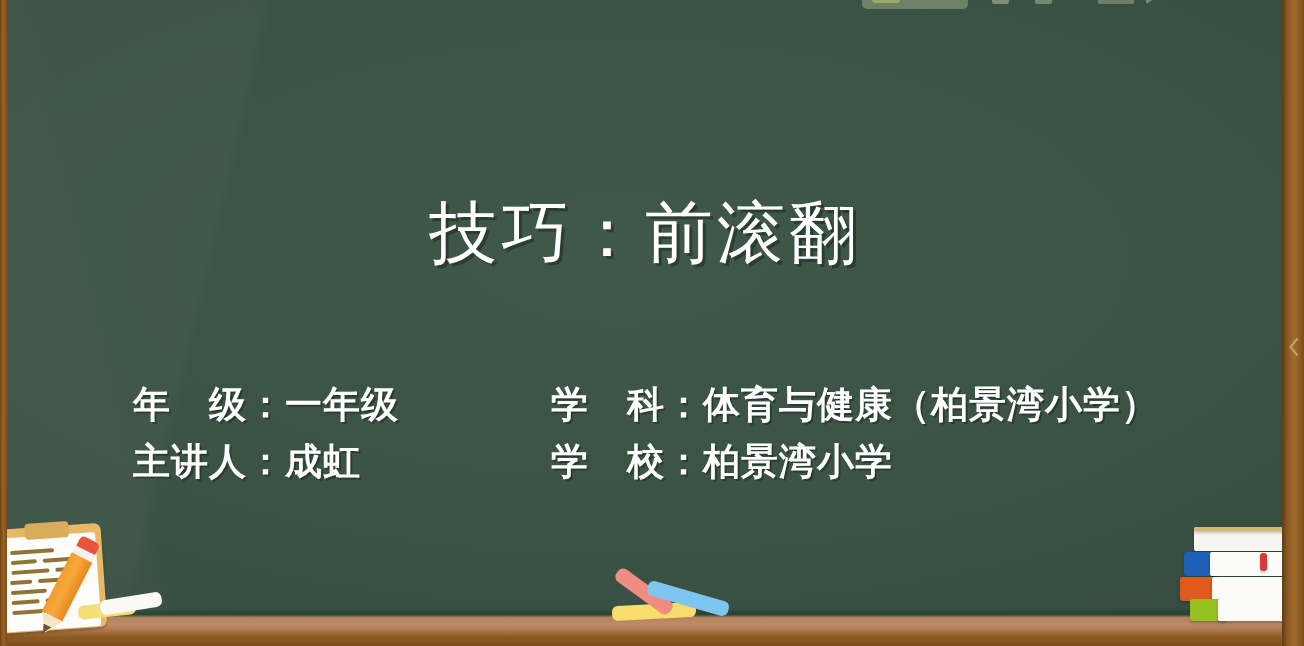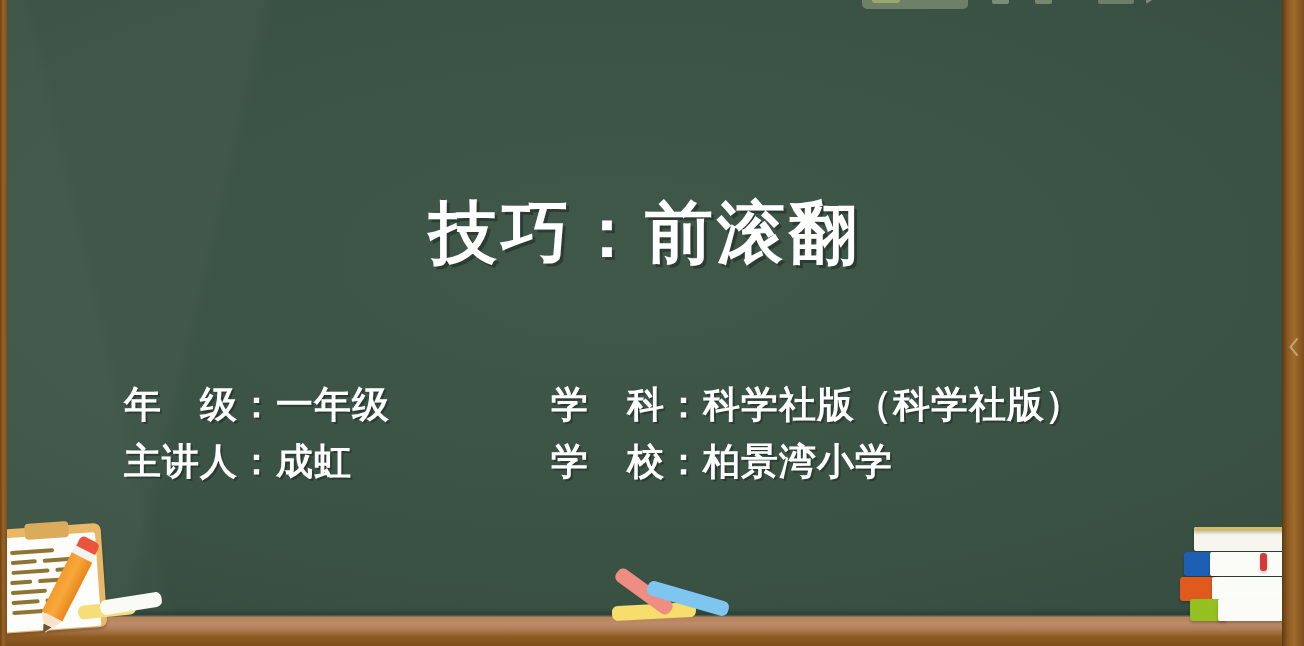--- a/index.html
+++ b/index.html
@@ -144,21 +144,21 @@
     white-space: nowrap;
     z-index: 10;
   }
   .main-title {
     position: absolute;
     left: 0;
     top: 188px;
     width: 1290px;
     text-align: center;
     font-size: 68px;
-    font-weight: bold;
+    font-weight: normal;
     color: #ffffff;
     letter-spacing: 4px;
     text-shadow: 3px 3px 0 rgba(0,0,0,0.30);
     white-space: nowrap;
     z-index: 10;
   }
 
   .info-block {
     position: absolute;
     left: 0;
@@ -173,21 +173,21 @@
   }
   .info-cell {
     position: absolute;
     font-size: 37px;
     font-weight: bold;
     color: #ffffff;
     letter-spacing: 1px;
     text-shadow: 2px 2px 0 rgba(0,0,0,0.28);
     white-space: pre;
   }
-  .info-cell.col-left  { left: 124px; }
+  .info-cell.col-left  { left: 133px; }
   .info-cell.col-right { left: 551px; }
 
   
   .deco-clipboard {
     position: absolute;
     left: -4px;
     top: 522px;
     width: 118px;
     height: 112px;
     z-index: 22;
@@ -322,21 +322,21 @@
 <div id="screen">
 
   <div class="board"></div>
 
 
   <div class="main-title">技巧：前滚翻</div>
 
   <div class="info-block">
     <div class="info-row">
       <div class="info-cell col-left">年　级：一年级</div>
-      <div class="info-cell col-right">学　科：科学社版（科学社版）</div>
+      <div class="info-cell col-right">学　科：体育与健康（柏景湾小学）</div>
     </div>
     <div class="info-row">
       <div class="info-cell col-left">主讲人：成虹</div>
       <div class="info-cell col-right">学　校：柏景湾小学</div>
     </div>
   </div>
 
   <div class="deco-clipboard">
     <div class="cb-back"></div>
     <div class="cb-paper"></div>

